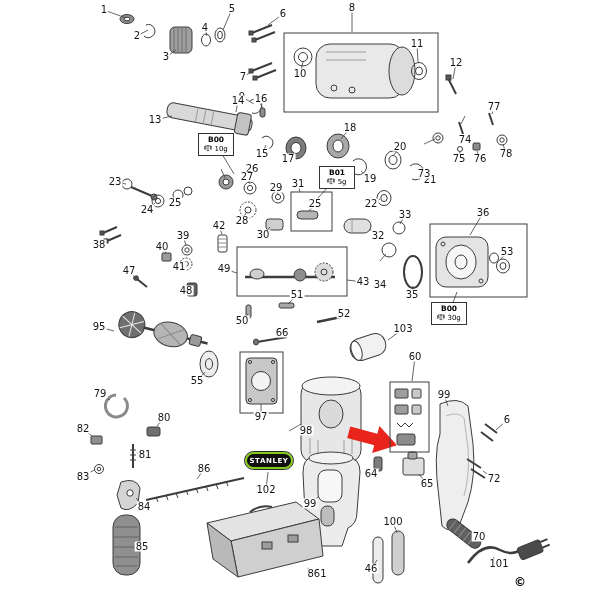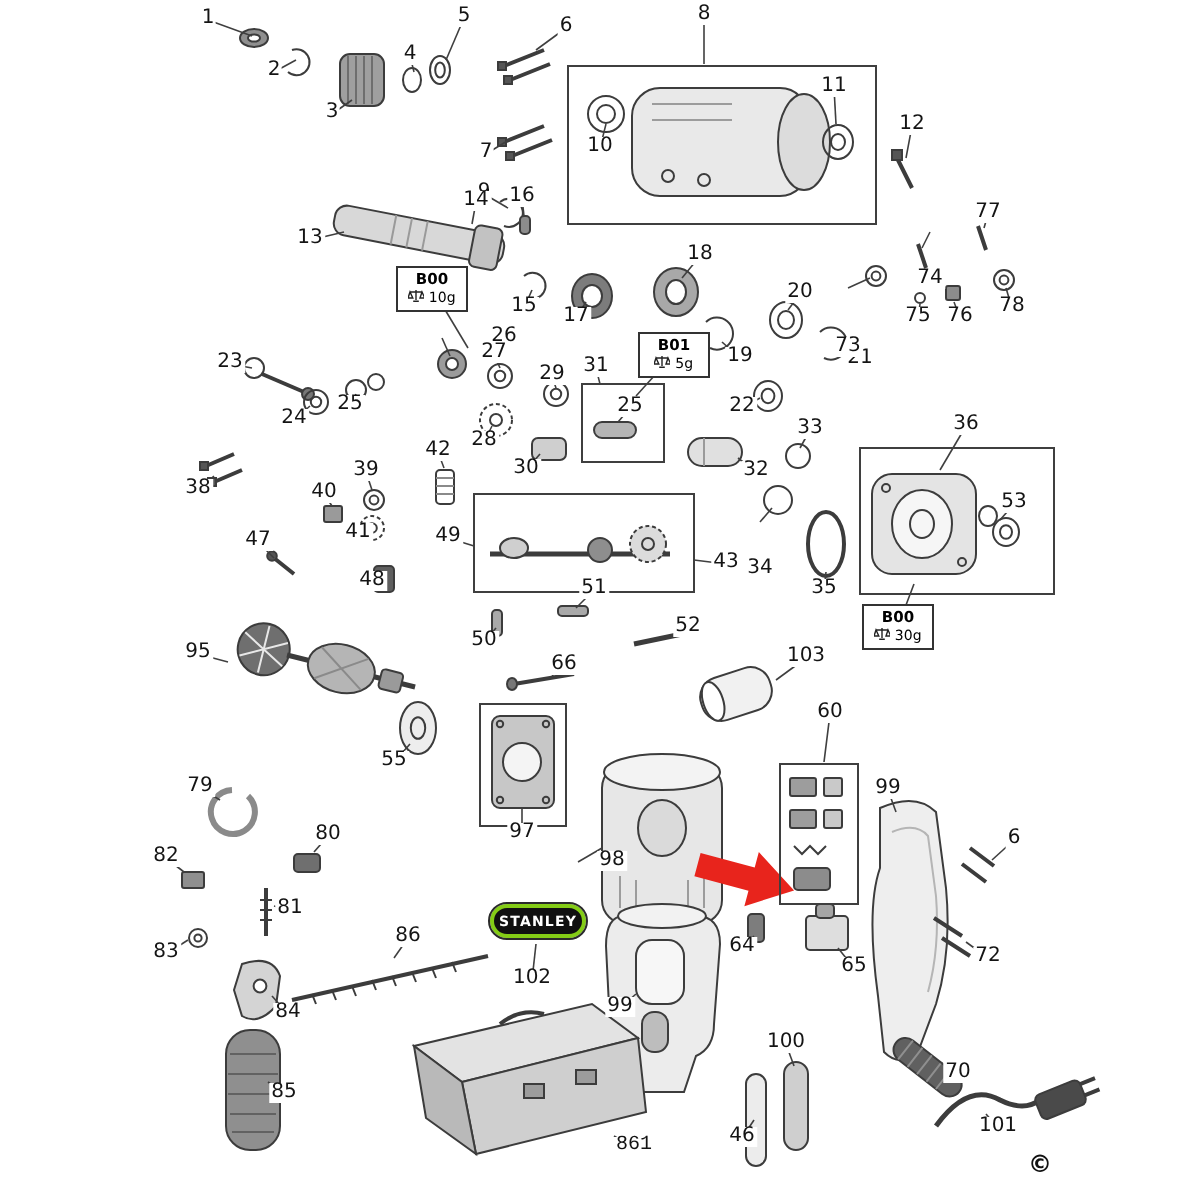--- a/index.html
+++ b/index.html
@@ -485,21 +485,21 @@
     <div class="callout" style="left: 204px; top: 469px;">86</div>
     <div class="callout" style="left: 99px; top: 327px;">95</div>
     <div class="callout" style="left: 261px; top: 417px;">97</div>
     <div class="callout" style="left: 289px; top: 431px; margin-left: 17px;">98</div>
     <div class="callout" style="left: 444px; top: 395px;">99</div>
     <div class="callout" style="left: 310px; top: 504px;">99</div>
     <div class="callout" style="left: 393px; top: 522px;">100</div>
     <div class="callout" style="left: 499px; top: 564px;">101</div>
     <div class="callout" style="left: 266px; top: 490px;">102</div>
     <div class="callout" style="left: 403px; top: 329px;">103</div>
-    <div class="callout" style="left: 317px; top: 574px; font-family: Liberation Mono, monospace;">861</div>
+    <div class="callout" style="left: 317px; top: 574px;">861</div>
     <div class="callout" style="left: 507px; top: 420px;">6</div>
     <div class="grease" style="left: 198px; top: 133px;">
       <span class="code">B00</span>
       <span class="amt"><svg width="8" height="8" viewBox="0 0 8 8">
           <path d="M4 1v5M1 2h6M1 2l-1 3h2.4zM7 2l-1 3h2.4zM2.6 6.6h2.8" fill="none" stroke="#222" stroke-width="0.7"></path>
         </svg> 10g</span>
     </div>
     <div class="grease" style="left: 319px; top: 166px;">
       <span class="code">B01</span>
       <span class="amt"><svg width="8" height="8" viewBox="0 0 8 8">

